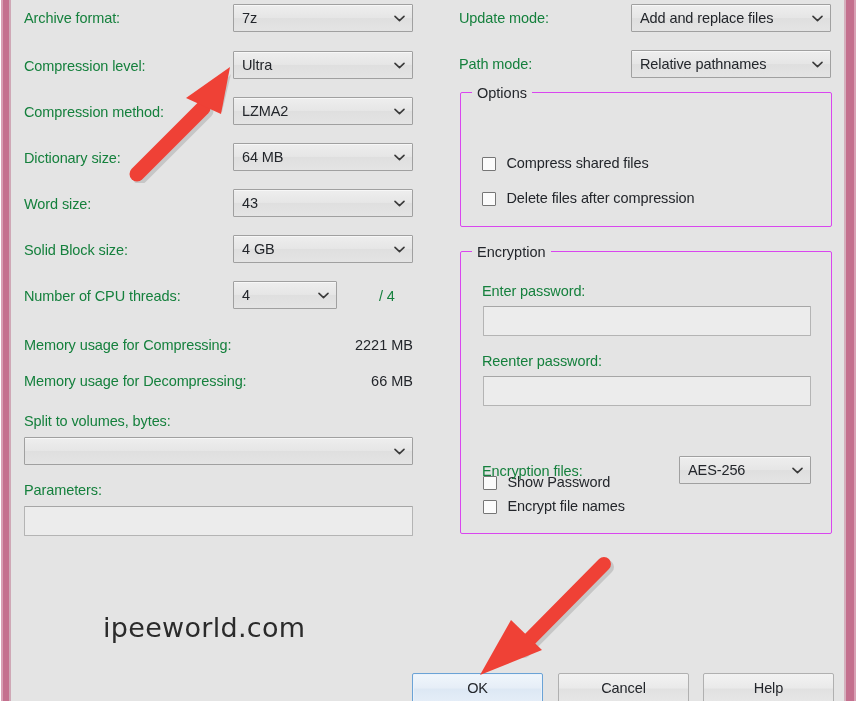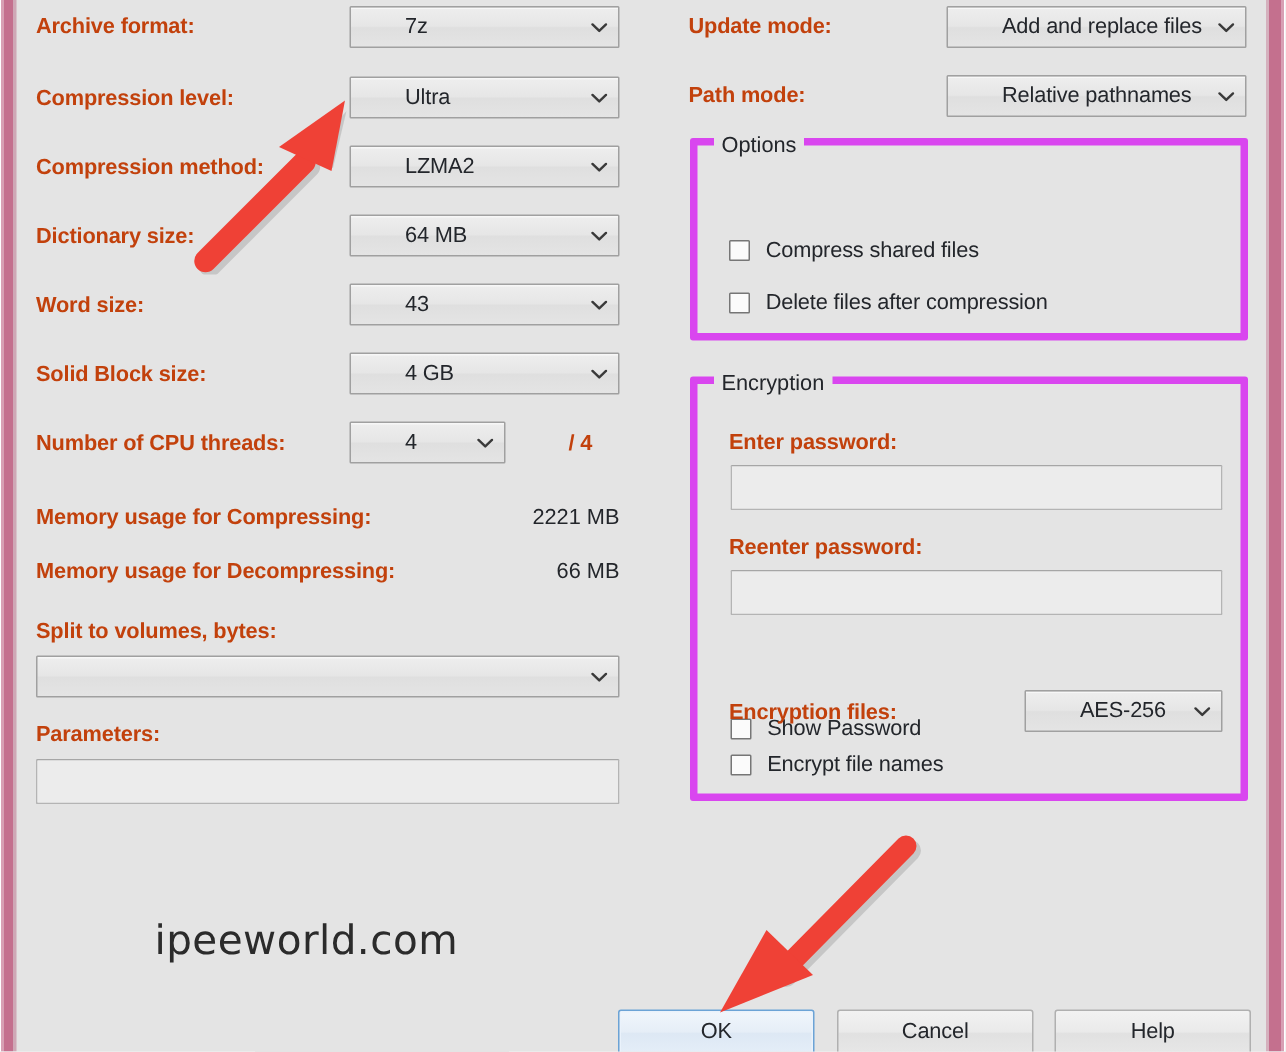--- a/index.html
+++ b/index.html
@@ -41,25 +41,24 @@
     top: 0;
     width: 833px;
     height: 701px;
     background: #e4e4e4;
   }
 
   
   .lbl {
     position: absolute;
     font-size: 14.5px;
-    color: #c2410c;
+    color: #15803d;
     line-height: 18px;
     white-space: nowrap;
     letter-spacing: -0.1px;
-    font-weight: bold;
   }
   .val-right {
     position: absolute;
     font-size: 14.5px;
     color: #23262b;
     line-height: 18px;
     white-space: nowrap;
     text-align: right;
   }
 
@@ -78,21 +77,20 @@
     left: 8px;
     top: 0;
     right: 26px;
     height: 26px;
     line-height: 26px;
     font-size: 14.5px;
     color: #23262b;
     white-space: nowrap;
     overflow: hidden;
     letter-spacing: -0.1px;
-    margin-left: 28px;
   }
   .combo .chev {
     position: absolute;
     right: 7px;
     top: 50%;
     margin-top: -3px;
     width: 11px;
     height: 7px;
   }
   .chev svg { display: block; }
@@ -105,21 +103,21 @@
     border: 1px solid #b4b4b4;
     border-top-color: #a6a6a6;
     border-radius: 1px;
     height: 28px;
   }
 
   
   .group {
     position: absolute;
     box-sizing: border-box;
-    border: 5px solid #d946ef;
+    border: 1px solid #d946ef;
     border-radius: 2px;
   }
   .group-title {
     position: absolute;
     top: -9px;
     left: 11px;
     padding: 0 5px;
     background: #e4e4e4;
     font-size: 14.5px;
     color: #23262b;

